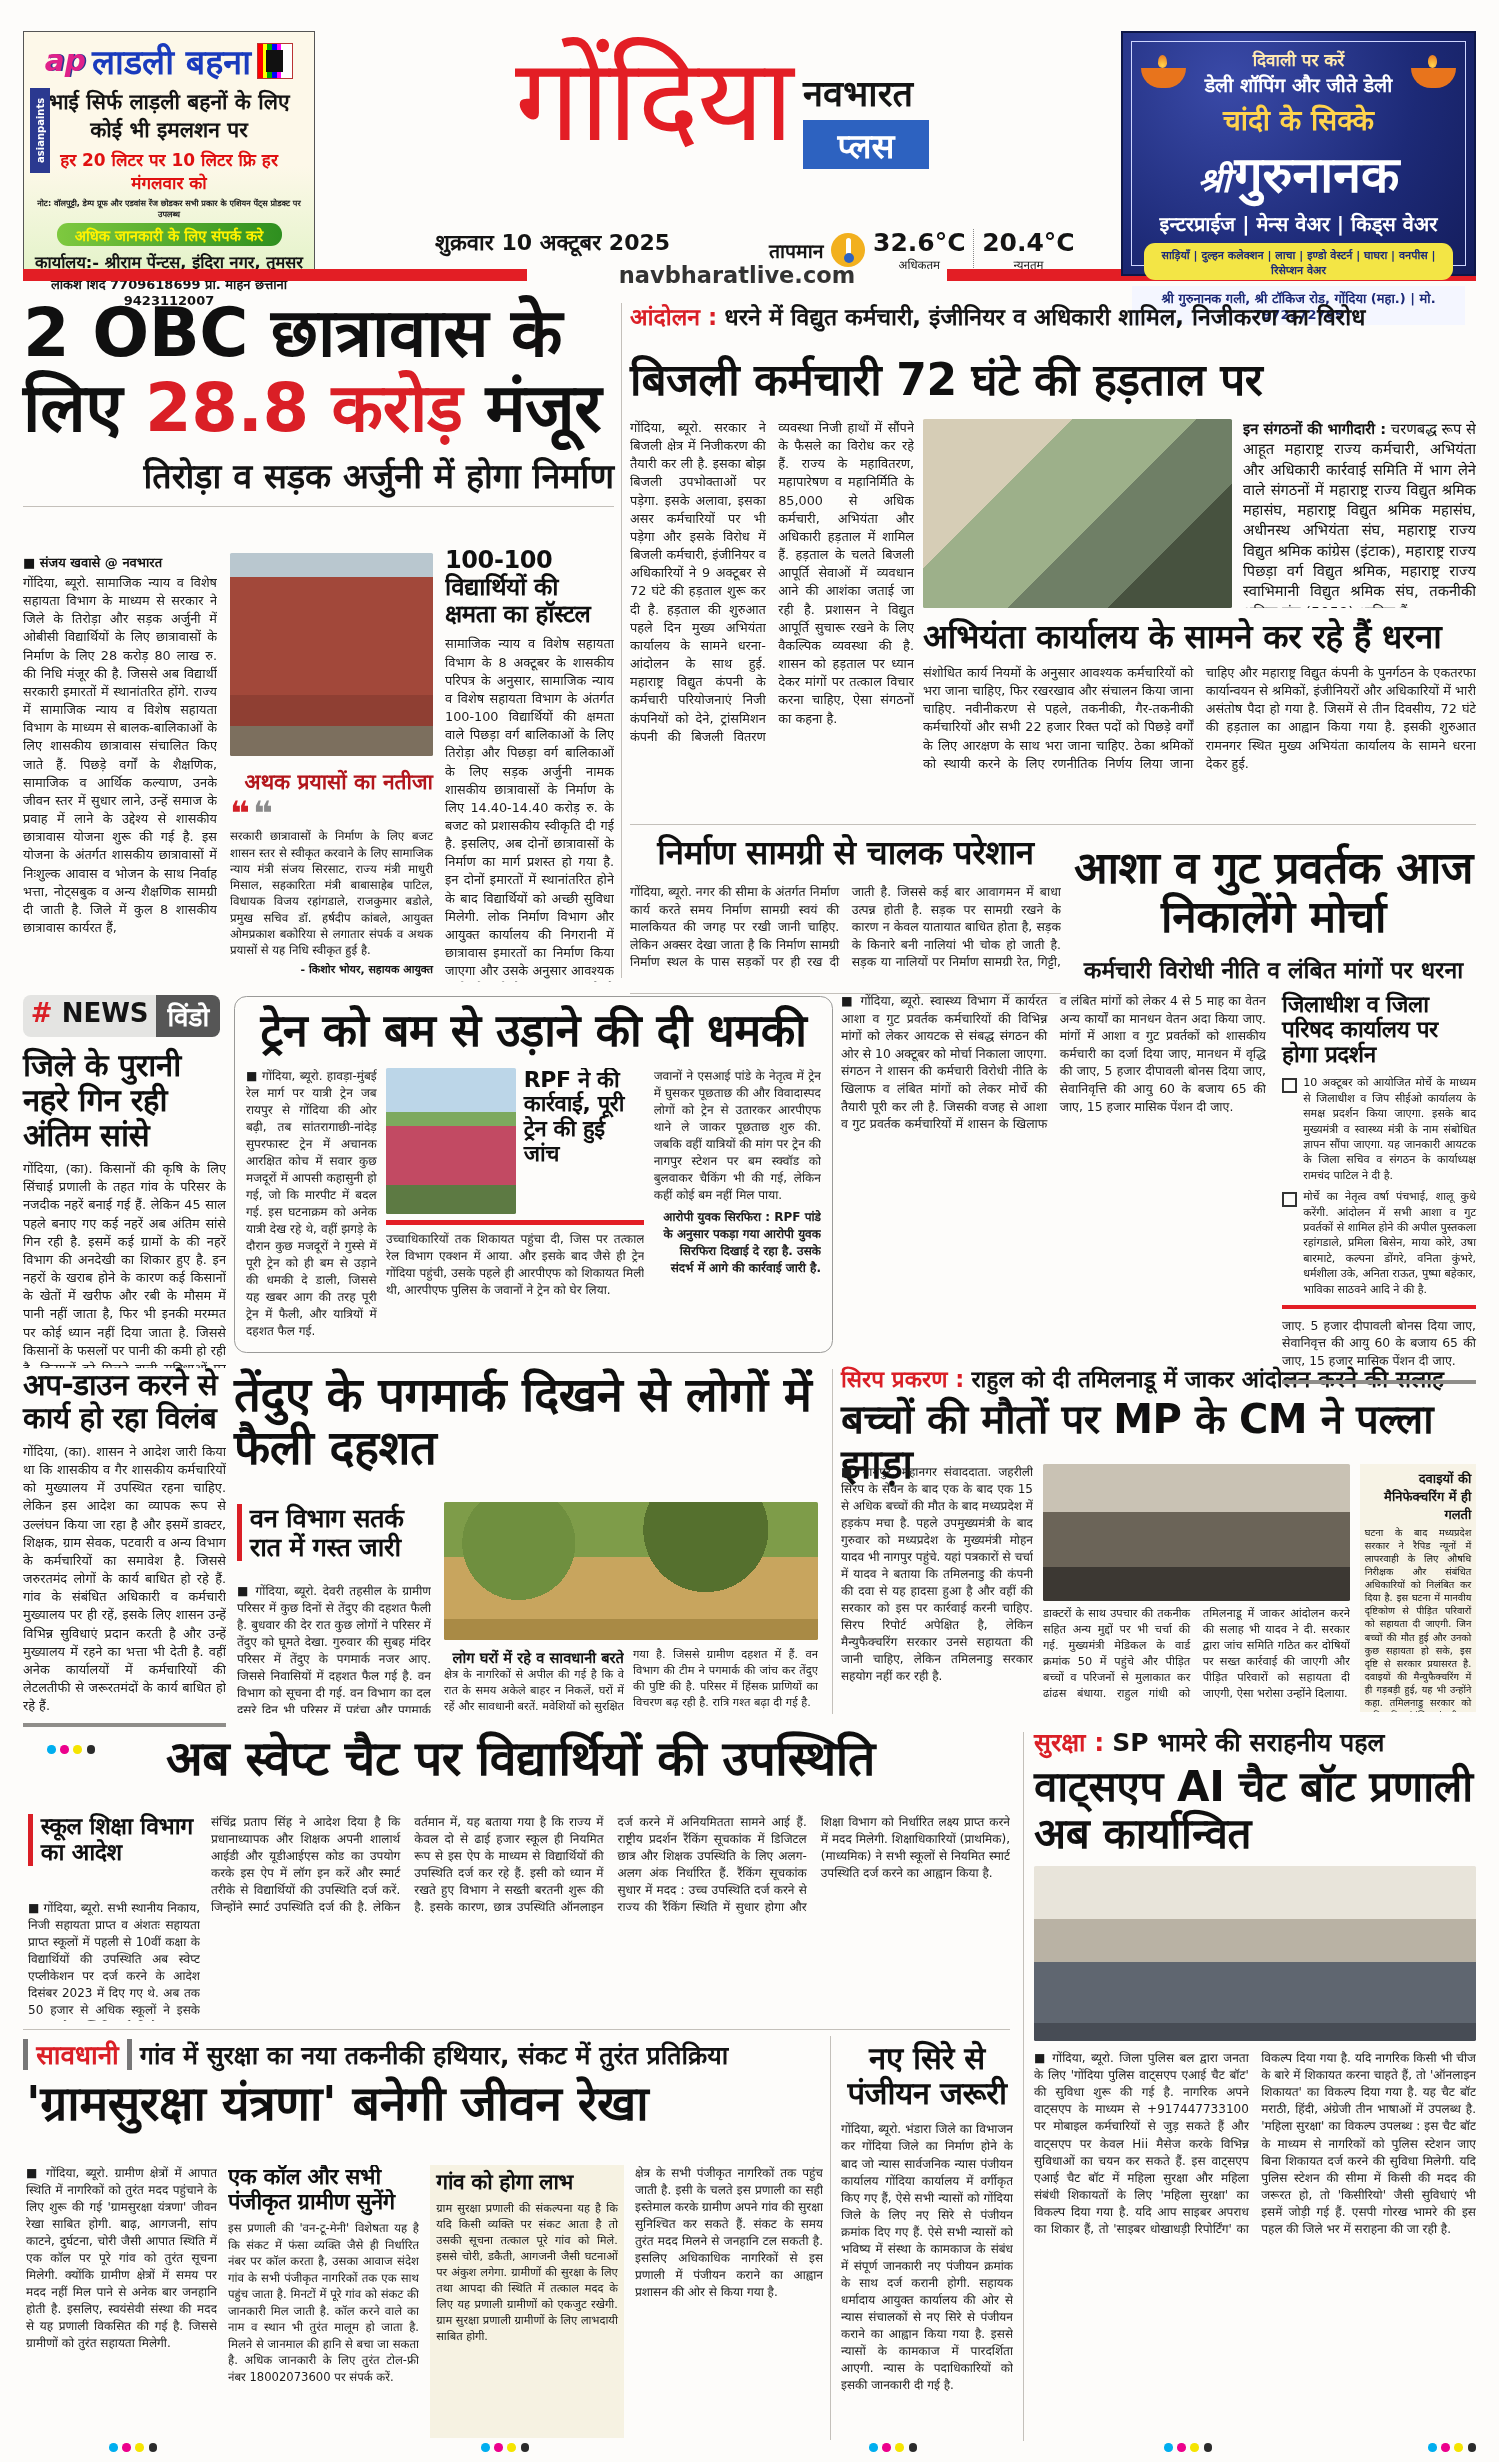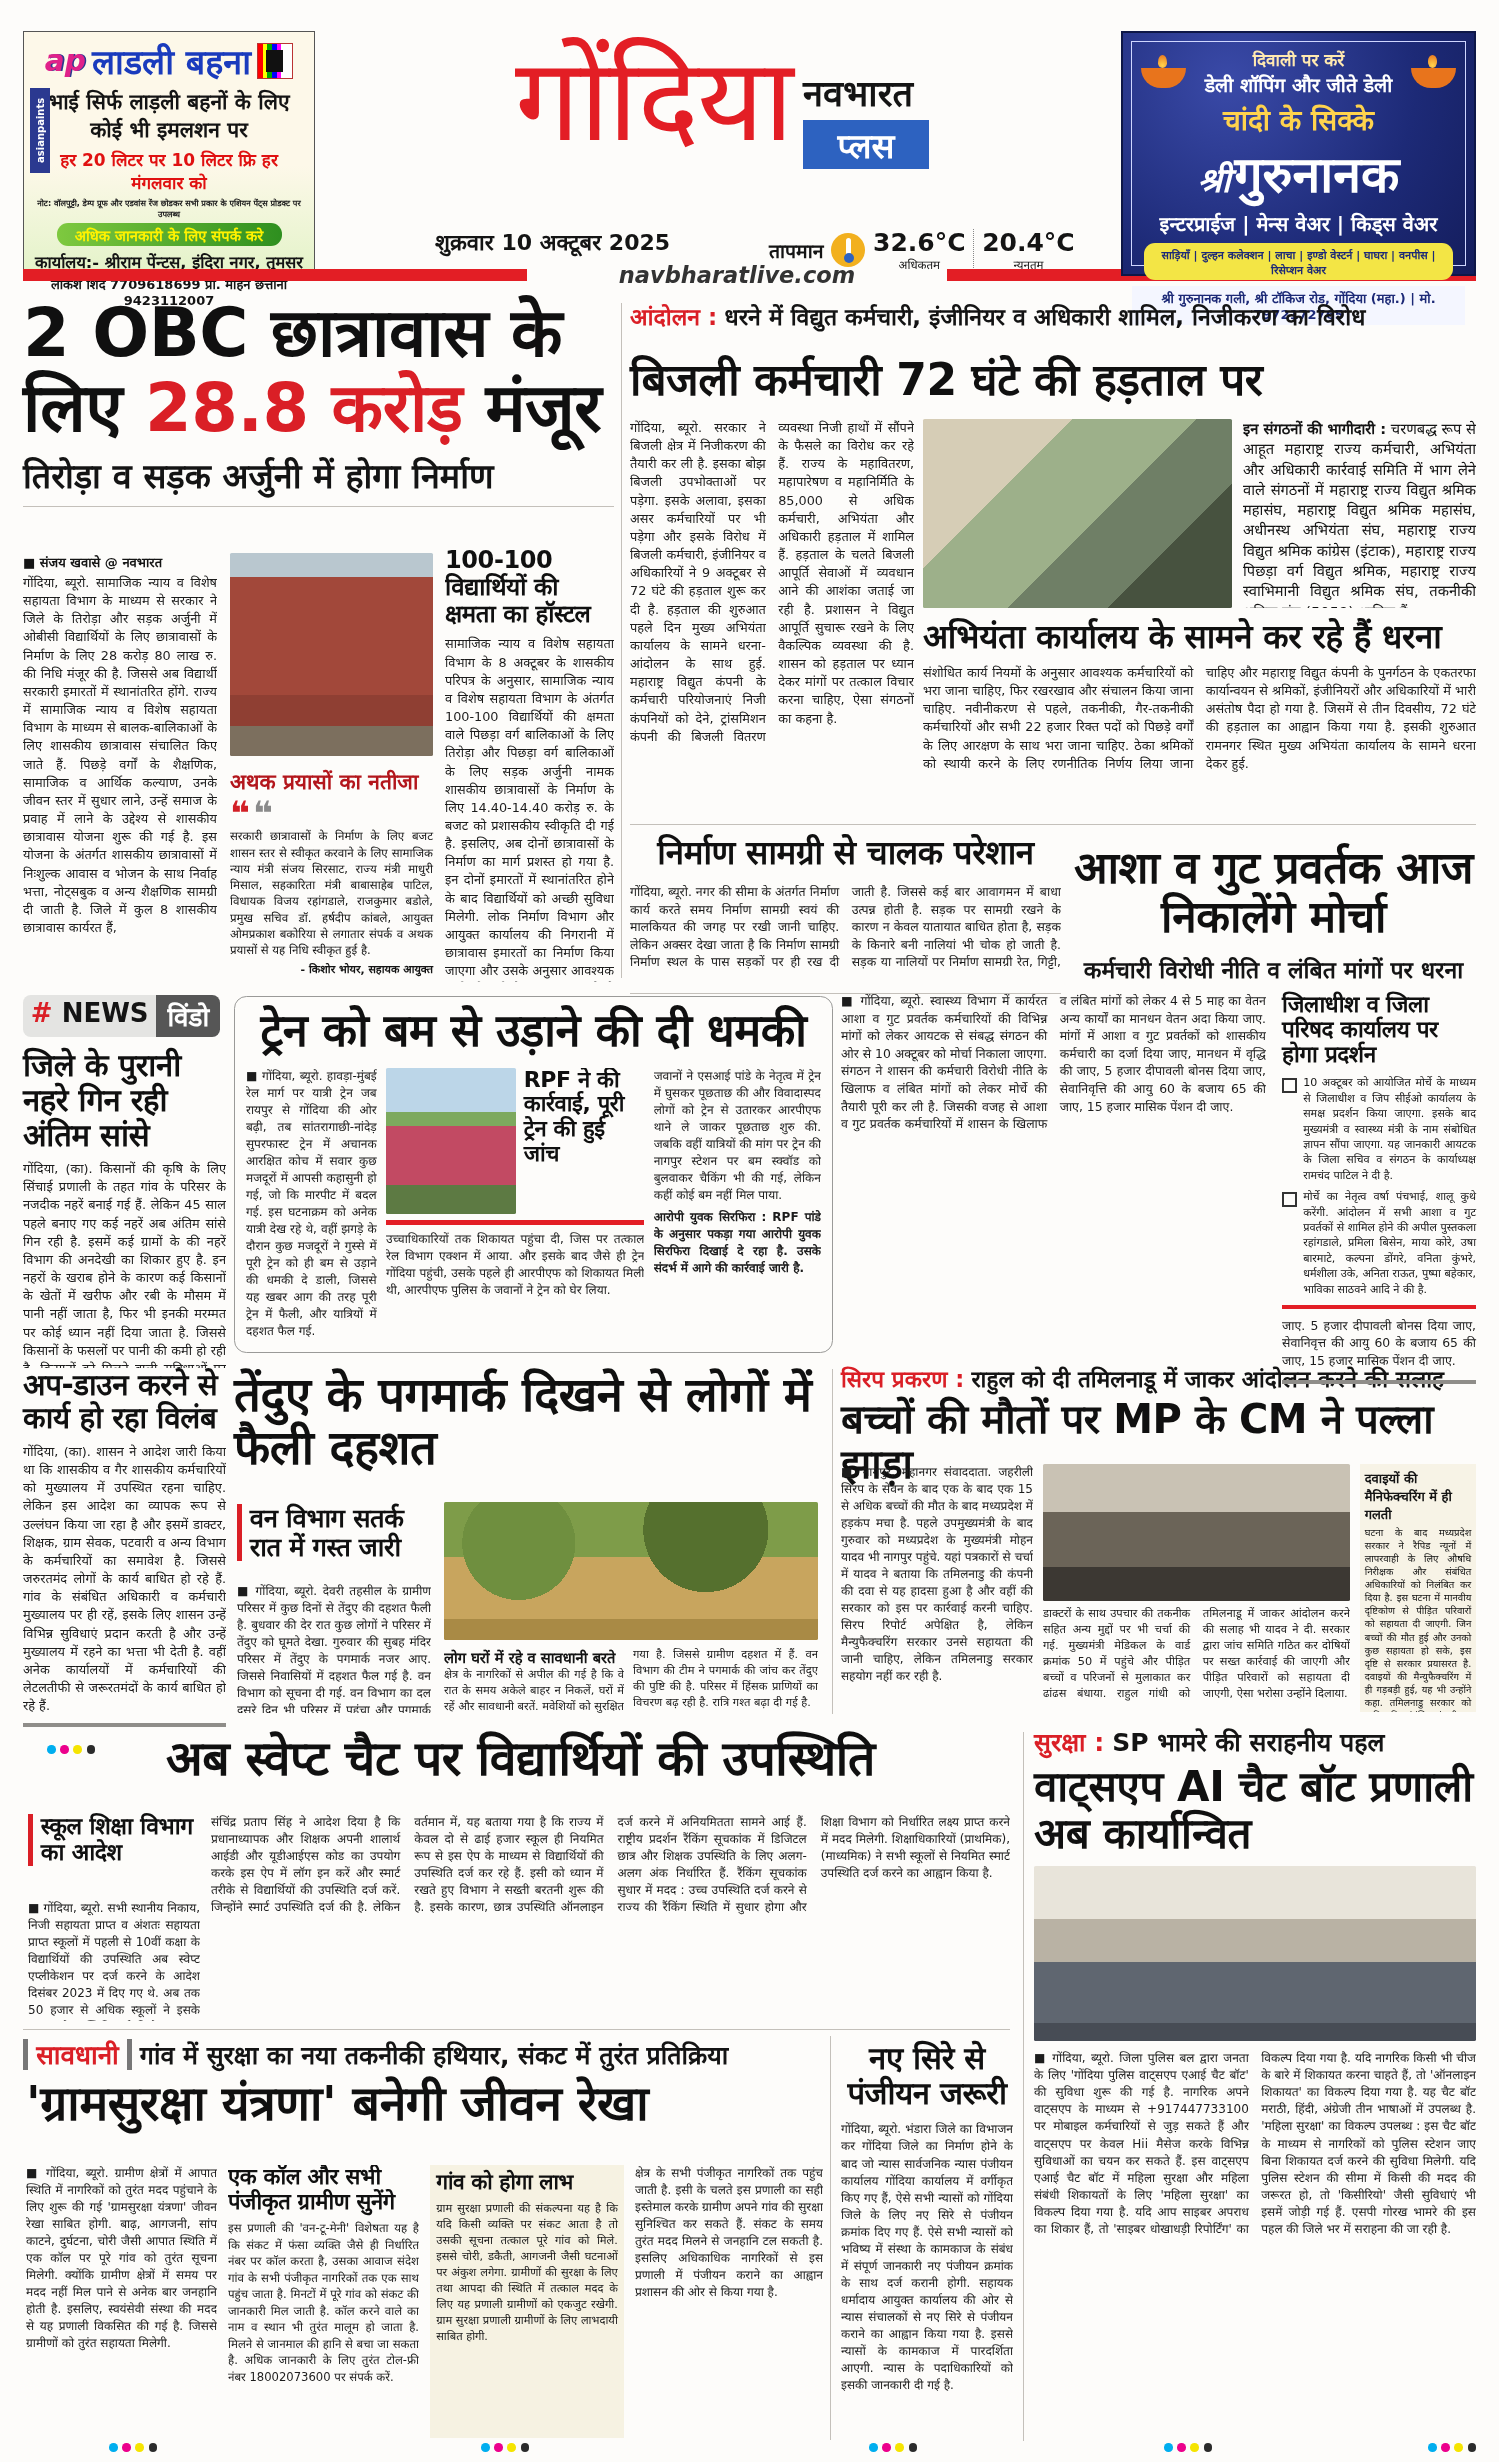--- a/index.html
+++ b/index.html
@@ -1,21 +1,21 @@
 <!DOCTYPE html>
 <html style="font-size:12.4px"><head>
 <meta charset="utf-8">
 <style>
   html,body{margin:0;padding:0;background:#e9e7e2;}
   .page{position:relative;width:1499px;height:2462px;background:#fdfcfa;margin:0 auto;
         font-family:"DejaVu Sans", sans-serif;color:#141414;overflow:hidden;}
   .abs{position:absolute;}
   .j{text-align:justify;text-justify:inter-word;}
   .ov{overflow:hidden;}
-  .bold{font-weight:bold;}
+  .bold{font-weight:bold;text-align:right;}
   .center{text-align:center;}
   .red{color:#da1f26;}
   .hl{font-weight:800;color:#101010;line-height:1.12;letter-spacing:-0.4px;}
   .body-txt{font-size:12.8px;line-height:1.42;color:#1c1c1c;}
   .cols2{column-count:2;column-gap:12.4px;}
   .cols4{column-count:4;column-gap:14px;}
   .vrule{width:0.8px;background:#c4c0ba;}
   .hrule{height:0.8px;background:#c4c0ba;}
   .thickrule{height:3.9px;background:#8f8d89;}
   .kicker{font-weight:800;}
@@ -76,21 +76,21 @@
       </span>
       <span style="height:43px;border-left:1.6px dotted #888;"></span>
       <span style="text-align:center;">
         <span style="font-size:25px;font-weight:bold;display:block;">20.4°C</span>
         <span style="font-size:11.6px;display:block;">न्यूनतम</span>
       </span>
     </div>
   </div>
 
   <div class="abs" style="left:23px;top:269px;width:504px;height:12.4px;background:#e31e25;"></div>
-  <div class="abs center" style="left:535px;top:262px;width:404px;font-size:22.5px;font-weight:bold;color:#333;font-style:italic;">navbharatlive.com</div>
+  <div class="abs center" style="left:535px;top:262px;width:404px;font-size:22.5px;font-weight:bold;color:#333;">navbharatlive.com</div>
   <div class="abs" style="left:947px;top:269px;width:529px;height:12.4px;background:#e31e25;"></div>
 
   <div class="abs" style="left:1121px;top:31px;width:355px;height:245px;background:radial-gradient(circle at 30% 20%,#3a4aa8,#1d2a77 60%,#141d5c);
               box-sizing:border-box;border:2.3px solid #0e1747;padding:7.8px;">
     <div style="border:1.6px solid #cfd6ff;height:100%;box-sizing:border-box;position:relative;padding-top:6.2px;">
       <span style="position:absolute;left:9.3px;top:26px;width:45px;height:20px;background:#e8741c;border-radius:0 0 23px 23px;">
         <i style="position:absolute;left:17px;top:-12.4px;width:9.3px;height:12.4px;background:radial-gradient(circle at 50% 80%,#ffd34d,#e8741c);border-radius:50% 50% 50% 50%/60% 60% 40% 40%;display:block;"></i>
       </span>
       <span style="position:absolute;right:9.3px;top:26px;width:45px;height:20px;background:#e8741c;border-radius:0 0 23px 23px;">
         <i style="position:absolute;left:17px;top:-12.4px;width:9.3px;height:12.4px;background:radial-gradient(circle at 50% 80%,#ffd34d,#e8741c);border-radius:50%;display:block;"></i>

